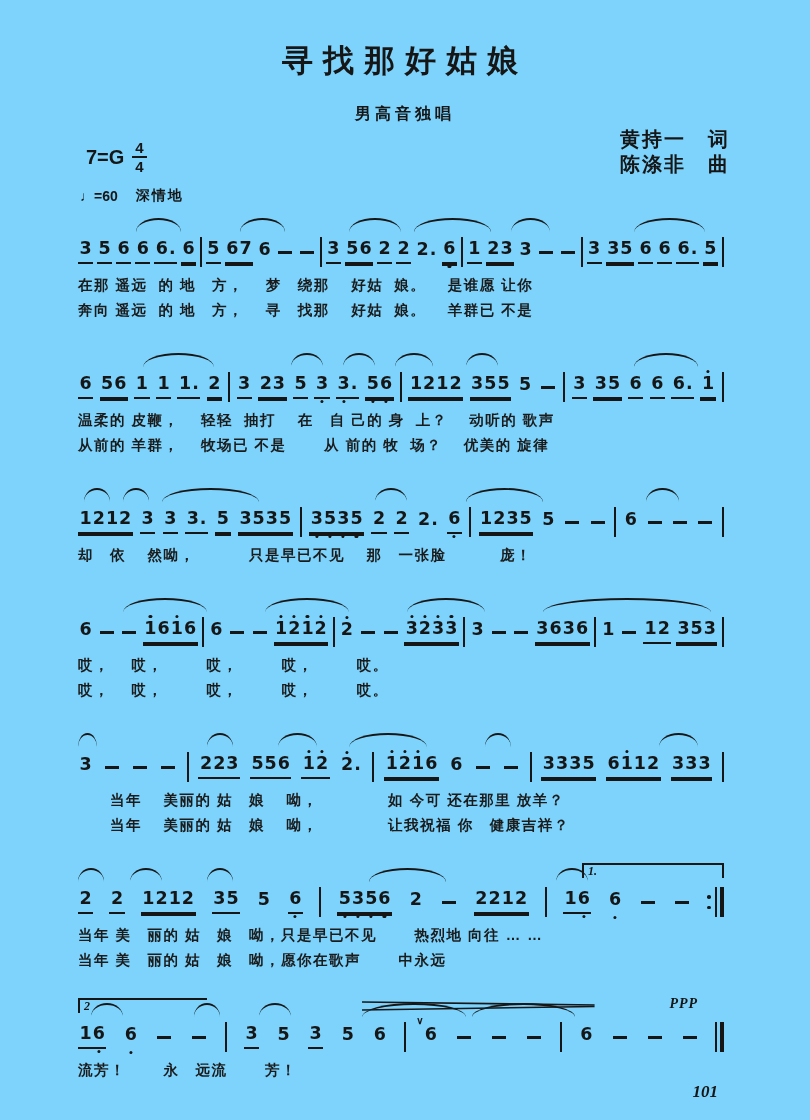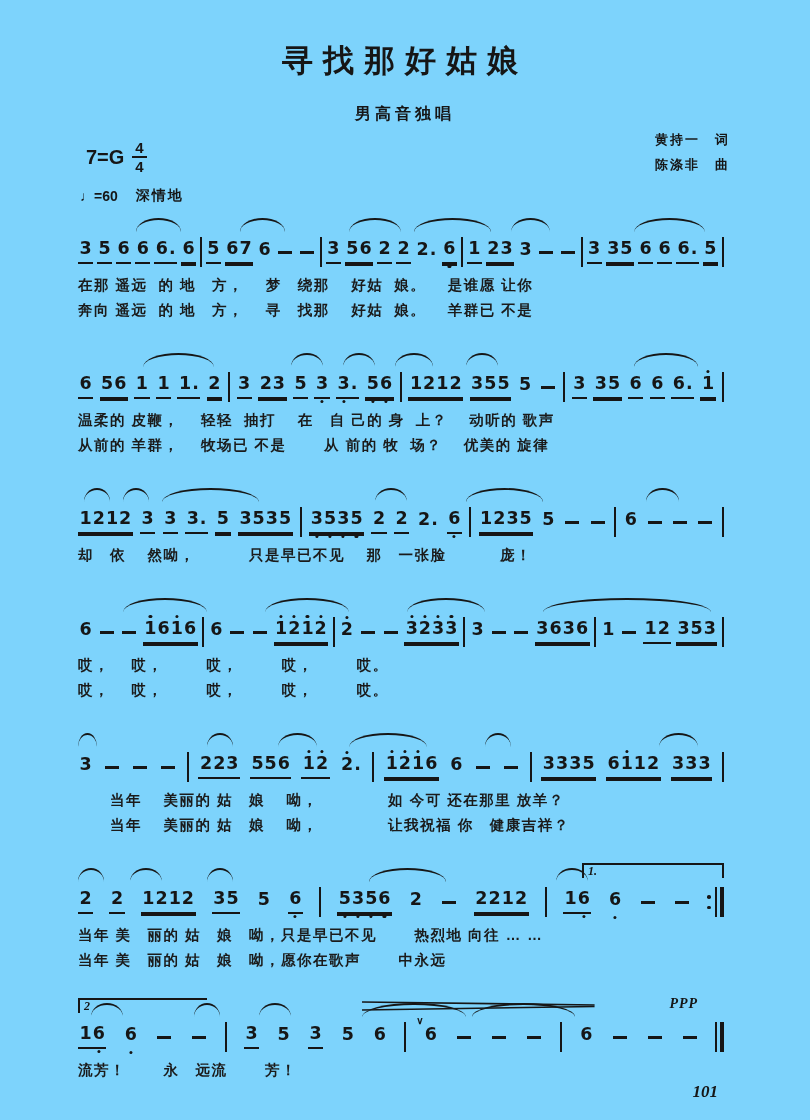--- a/index.html
+++ b/index.html
@@ -37,21 +37,21 @@
   .keysig{
     position:absolute;left:0;top:6px;
     font-size:20px;font-weight:700;
     display:flex;align-items:center;gap:8px;
   }
   .frac{display:inline-flex;flex-direction:column;align-items:center;line-height:1;}
   .frac .num,.frac .den{font-size:15px;font-weight:700;padding:1px 3px;}
   .frac .num{border-bottom:2px solid #161616;}
   .credits{
     position:absolute;right:0;top:-6px;
-    text-align:right;font-size:13px;font-weight:700;
+    text-align:right;font-size:20px;font-weight:700;
     line-height:25px;letter-spacing:2px;
   }
   .temporow{
     margin:2px 0 0 80px;
     font-size:14px;font-weight:700;
     display:flex;gap:18px;align-items:center;
   }
   .temporow .expr{letter-spacing:2px;}
   
   #systems{margin:10px 86px 0 78px;}

